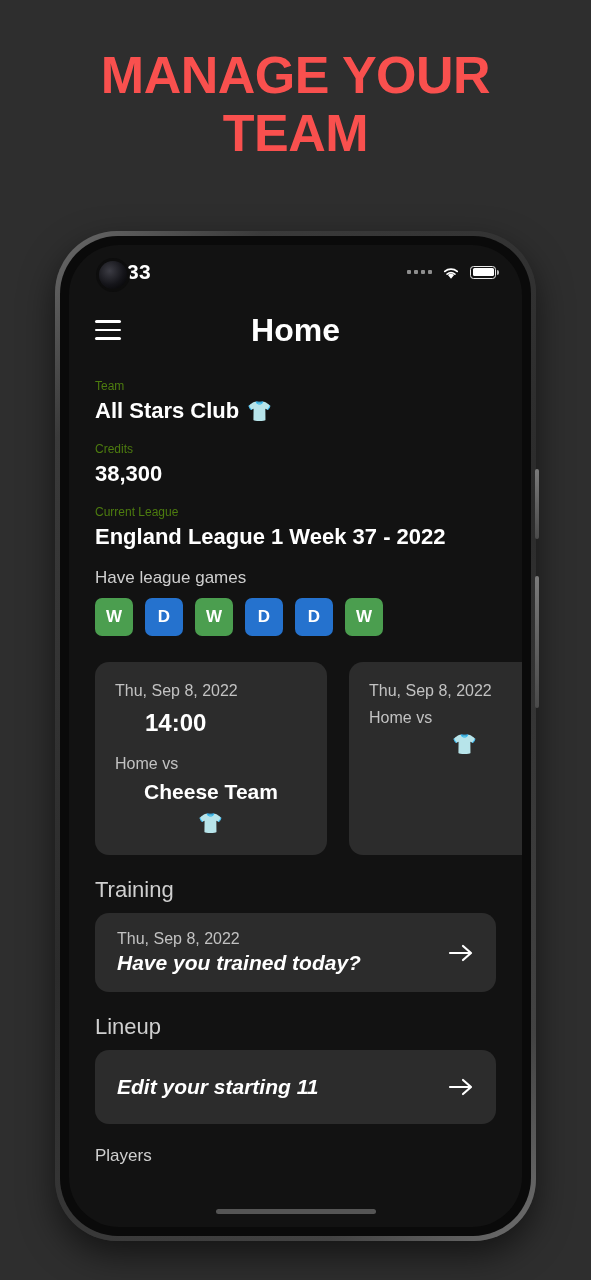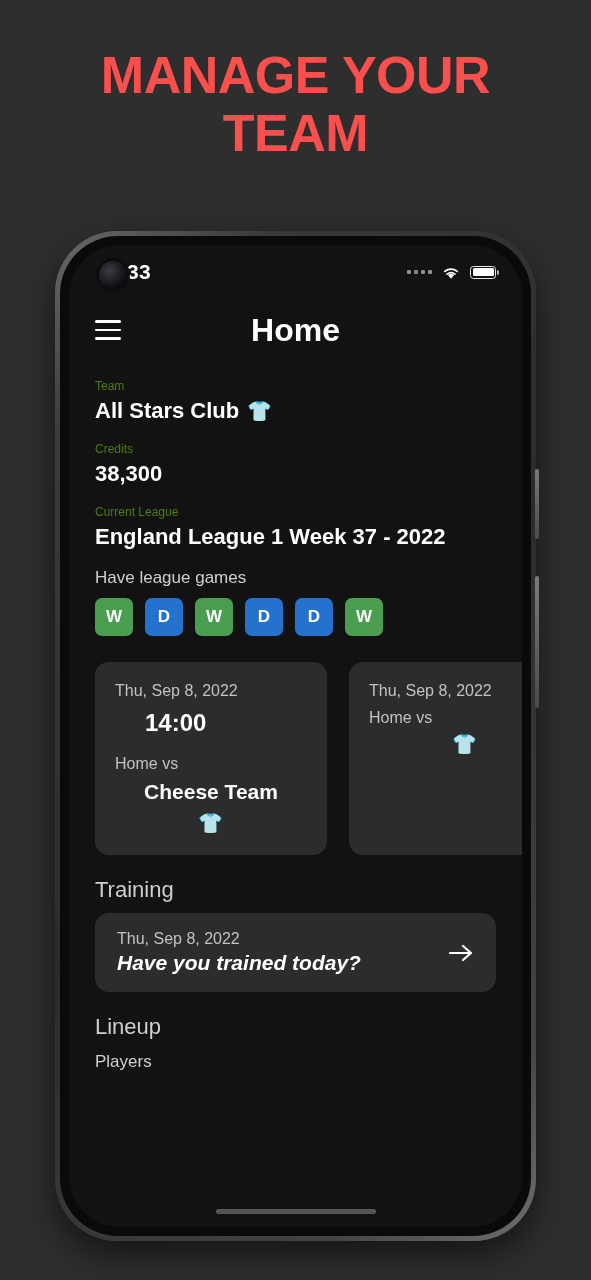--- a/index.html
+++ b/index.html
@@ -406,20 +406,26 @@
           <div>
             <div class="action-text-date">Thu, Sep 8, 2022</div>
             <div class="action-text-main">Have you trained today?</div>
           </div>
           <svg class="arrow-icon" viewBox="0 0 26 20">
             <path d="M2 10 H22 M15 3 L23 10 L15 17" stroke="#ffffff" stroke-width="2.2" fill="none" stroke-linecap="round" stroke-linejoin="round"></path>
           </svg>
         </div>
 
         <div class="sub-label">Lineup</div>
+        <div class="action-card tall">
+          <div class="action-text-main">Edit your starting 11</div>
+          <svg class="arrow-icon" viewBox="0 0 26 20">
+            <path d="M2 10 H22 M15 3 L23 10 L15 17" stroke="#ffffff" stroke-width="2.2" fill="none" stroke-linecap="round" stroke-linejoin="round"></path>
+          </svg>
+        </div>
 
         <div class="cut-label">Players</div>
       </div>
 
       <div class="home-indicator"></div>
     </div>
   </div>
 </div>
 
 </body></html>

